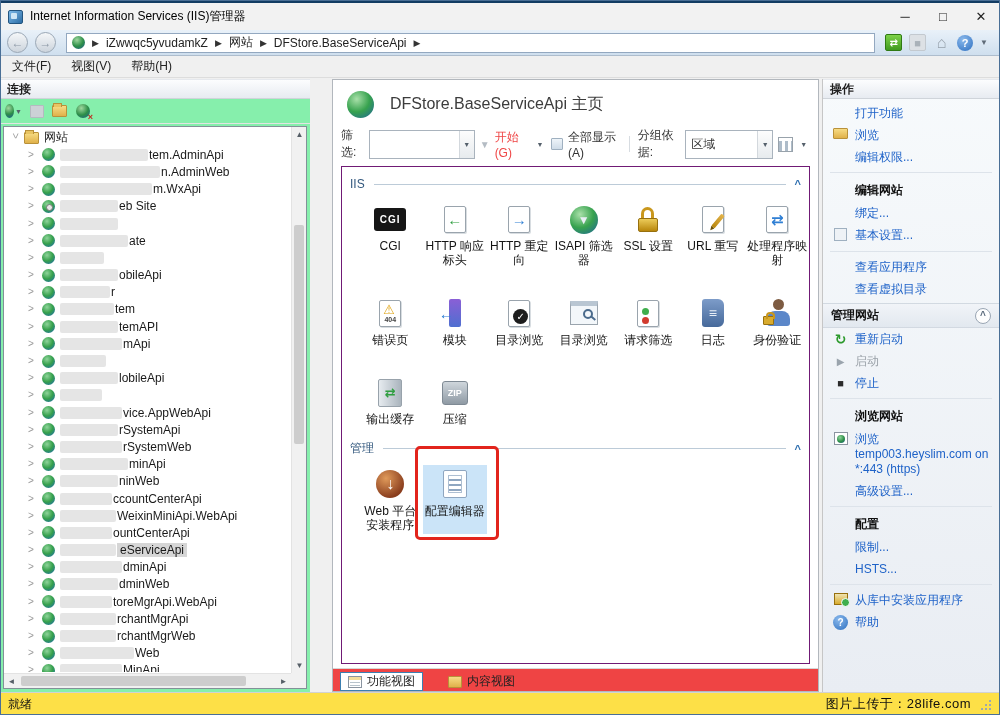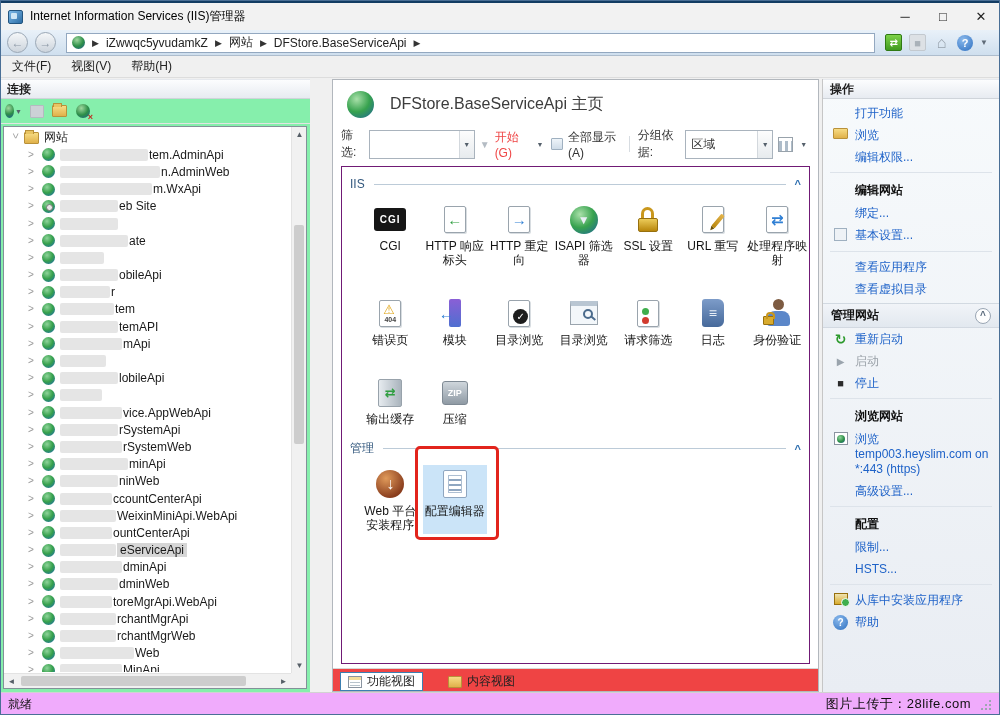--- a/index.html
+++ b/index.html
@@ -146,21 +146,21 @@
 .af-start{color:#9aa4ad;font-size:10px}
 .af-stop{color:#2b2b2b;font-size:11px}
 .af-help{width:15px;height:15px;border-radius:50%;background:radial-gradient(circle at 38% 30%,#8ab9ec,#2d6fc0);color:#fff;display:inline-block;line-height:15px;font-weight:bold;font-size:10px}
 .af-folder{display:inline-block;width:15px;height:11px;background:linear-gradient(#f7dc84,#e0b14a);border:1px solid #b9913a;border-radius:1px}
 .af-sheet{display:inline-block;width:13px;height:13px;background:#eef2f6;border:1px solid #9fb0c0}
 .af-web{display:inline-block;width:14px;height:13px;background:#fff;border:1px solid #8a94a0;position:relative}
 .af-web::after{content:"";position:absolute;left:2px;top:2px;width:8px;height:8px;border-radius:50%;background:radial-gradient(circle at 38% 32%,#8fd49a,#2e8f48 55%,#1c5b8f)}
 .af-pkg{display:inline-block;width:14px;height:12px;background:linear-gradient(#efe3b0,#d8ab2e);border:1px solid #97700e;position:relative}
 .af-pkg::after{content:"";position:absolute;right:-3px;bottom:-3px;width:7px;height:7px;border-radius:50%;background:#3fae4c;border:1px solid #fff}
 
-.statusbar{position:absolute;left:0;right:0;bottom:0;height:23px;background:#f0abfc;border-top:1px solid #d2d2d2;display:flex;align-items:center;padding:0 8px}
+.statusbar{position:absolute;left:0;right:0;bottom:0;height:23px;background:#fde047;border-top:1px solid #d2d2d2;display:flex;align-items:center;padding:0 8px}
 .status-text{flex:1;color:#111}
 .watermark{color:#101010;font-size:13px;letter-spacing:.5px}
 .grip{width:13px;height:13px;margin-left:8px;background-image:radial-gradient(#9ba6b0 1.2px,transparent 1.3px);background-size:4px 4px;background-position:bottom right;clip-path:polygon(100% 0,100% 100%,0 100%)}
 </style>
 </head>
 <body>
 
 <div class="top-edge"></div>
 
 <div class="titlebar">

